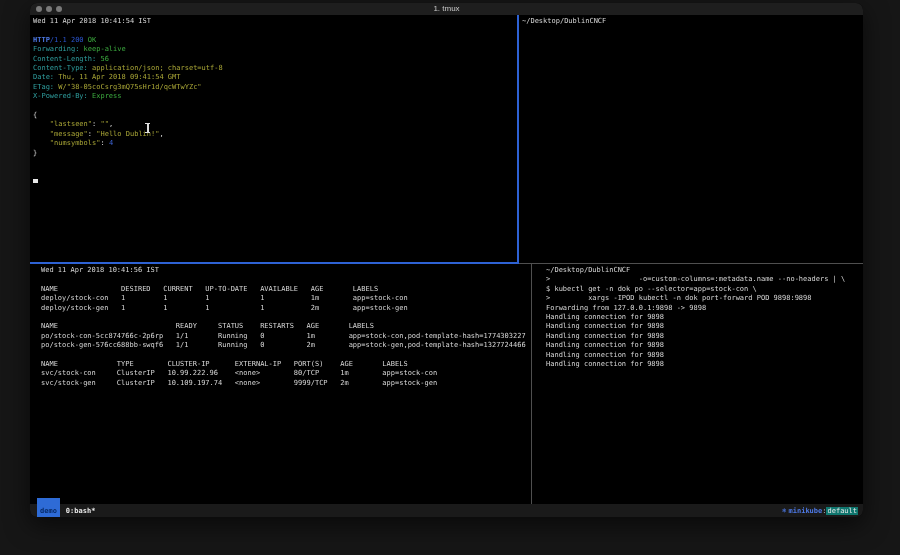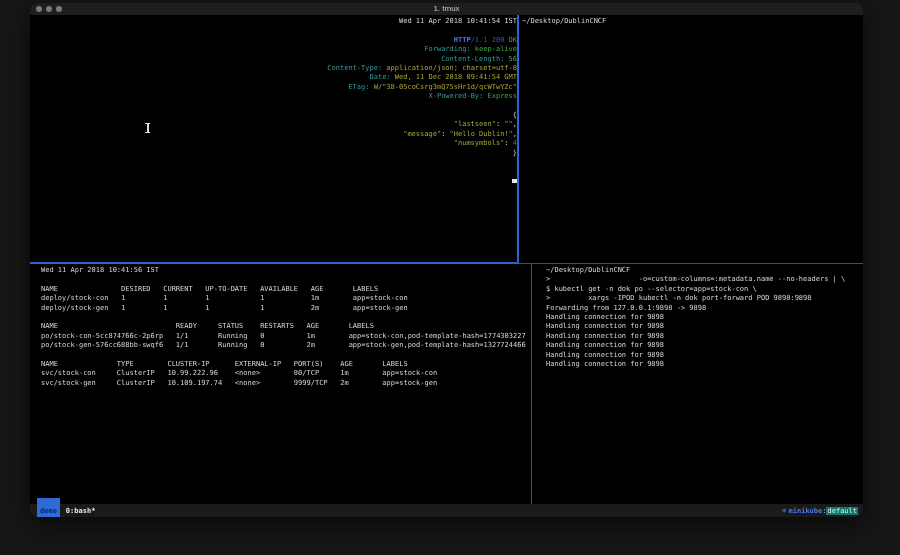--- a/index.html
+++ b/index.html
@@ -9,21 +9,21 @@
   .window { position:absolute; left:30px; top:3px; width:833px; height:514px;
             background:#000; border-radius:7px; overflow:hidden;
             box-shadow:0 8px 24px rgba(0,0,0,0.6); }
   .titlebar { position:relative; height:12px; background:#1e1e1e; }
   .lights { position:absolute; left:6px; top:3px; display:flex; gap:4px; }
   .light { width:6px; height:6px; border-radius:50%; background:#7a7a7a; }
   .title { width:100%; text-align:center; font-family:"Liberation Sans",sans-serif;
            font-size:8px; line-height:12px; color:#c9c9c9; }
   .content { position:relative; width:833px; height:489px; background:#000; }
   .pane { position:absolute; overflow:hidden; padding:2px 0 0 3px; }
-  .pane-tl { left:0; top:0; width:487px; height:247px;text-align:right; }
+  .pane-tl { left:0; top:0; width:487px; height:247px; }
   .pane-tr { left:489px; top:0; width:344px; height:247px; }
   .pane-bl { left:0; top:249px; width:501px; height:240px;margin-left:8px; }
   .pane-br { left:513px; top:249px; width:320px; height:240px; }
   .vb-top   { position:absolute; left:487px; top:0; width:2px; height:247px; background:var(--c-borderActive); }
   .hb-left  { position:absolute; left:0; top:247px; width:489px; height:2px; background:var(--c-borderActive); }
   .hb-right { position:absolute; left:489px; top:248px; width:344px; height:1px; background:var(--c-border); }
   .vb-bottom{ position:absolute; left:501px; top:249px; width:1px; height:240px; background:var(--c-border); }
   .term-line { white-space:pre; font-size:7px; line-height:9.4px; color:var(--c-white);
                letter-spacing:0; }
   .seg-white { color:var(--c-white); }
@@ -67,21 +67,21 @@
     </div>
 
     <div class="content">
       <div class="pane pane-tl">
           <div class="term-line"><span class="seg-white">Wed 11 Apr 2018 10:41:54 IST</span></div>
           <div class="term-line">&nbsp;</div>
           <div class="term-line"><span class="seg-brightBlue">HTTP</span><span class="seg-blue">/1.1 200 </span><span class="seg-green">OK</span></div>
           <div class="term-line"><span class="seg-cyan">Forwarding:</span><span class="seg-green"> keep-alive</span></div>
           <div class="term-line"><span class="seg-cyan">Content-Length:</span><span class="seg-green"> 56</span></div>
           <div class="term-line"><span class="seg-cyan">Content-Type:</span><span class="seg-olive"> application/json; charset=utf-8</span></div>
-          <div class="term-line"><span class="seg-cyan">Date:</span><span class="seg-olive"> Wed, 11 Dec 2018 09:41:54 GMT</span></div>
+          <div class="term-line"><span class="seg-cyan">Date:</span><span class="seg-olive"> Thu, 11 Apr 2018 09:41:54 GMT</span></div>
           <div class="term-line"><span class="seg-cyan">ETag:</span><span class="seg-olive"> W/"38-05coCsrg3mQ75sHr1d/qcWTwYZc"</span></div>
           <div class="term-line"><span class="seg-cyan">X-Powered-By:</span><span class="seg-green"> Express</span></div>
           <div class="term-line">&nbsp;</div>
           <div class="term-line"><span class="seg-white">{</span></div>
           <div class="term-line"><span class="seg-white">    </span><span class="seg-olive">"lastseen"</span><span class="seg-white">: </span><span class="seg-olive">""</span><span class="seg-white">,</span></div>
           <div class="term-line"><span class="seg-white">    </span><span class="seg-olive">"message"</span><span class="seg-white">: </span><span class="seg-olive">"Hello Dublin!"</span><span class="seg-white">,</span></div>
           <div class="term-line"><span class="seg-white">    </span><span class="seg-olive">"numsymbols"</span><span class="seg-white">: </span><span class="seg-numBlue">4</span></div>
           <div class="term-line"><span class="seg-white">}</span></div>
           <div class="term-line">&nbsp;</div>
           <div class="term-line">&nbsp;</div>

